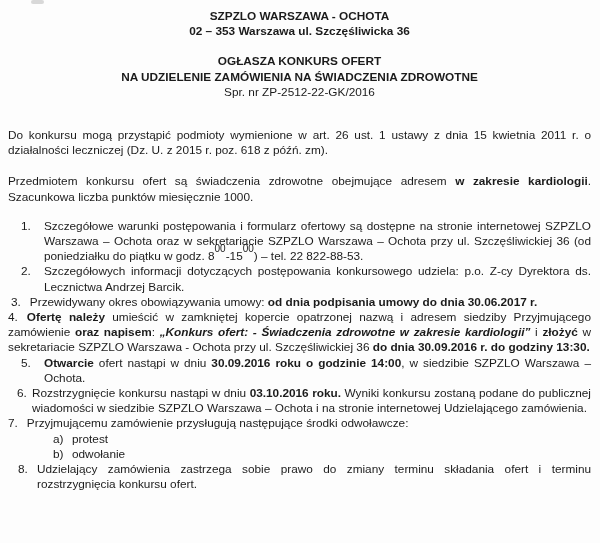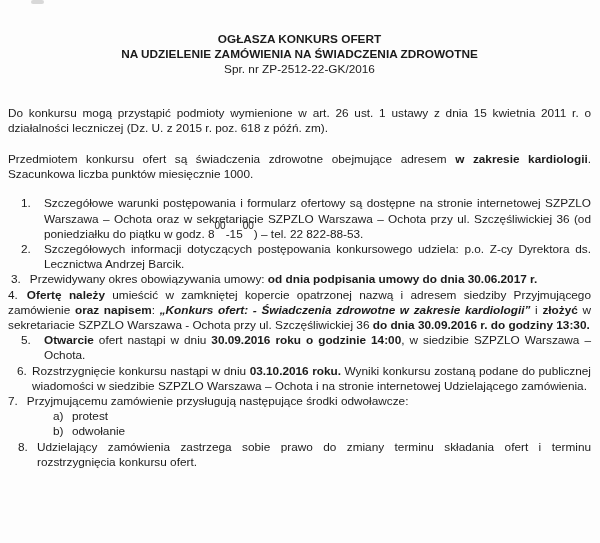--- a/index.html
+++ b/index.html
@@ -12,21 +12,21 @@
     font-family:"Liberation Sans","DejaVu Sans",sans-serif;
     font-size:11.8px;
     line-height:15.2px;
     padding:9px 9px 0 8px;
     overflow:hidden;
   }
   .center { text-align:center; }
   .b  { font-weight:bold; }
   .bi { font-weight:bold; font-style:italic; }
   .hdr-block { margin:0; }
-  .announce-block { margin-top:23px; }
+  .announce-block { margin-top:15px; }
   .para { margin:28px 0 0 0; text-align:justify; }
   .para-subject { margin-top:16px; }
   .list { margin-top:14px; }
   .li { text-align:justify; position:relative; margin:0; }
   .li.hang    { padding-left:36px; }
   .li.hang .num { position:absolute; left:13px; top:0; }
   .li.hang8   { padding-left:29px; }
   .li.hang8 .num { position:absolute; left:10px; top:0; }
   .li.hang6   { padding-left:24px; }
   .li.hang6 .num { position:absolute; left:9px; top:0; }
@@ -40,20 +40,24 @@
     width:13px; height:4px; border-radius:2px;
     background:#b9b9b9; opacity:.55;
   }
 </style>
 </head>
 <body>
 
 <div class="page">
   <div class="smudge"></div>
 
+  <div class="hdr-block center">
+    <div class="b">SZPZLO WARSZAWA - OCHOTA</div>
+    <div class="b">02 – 353 Warszawa ul. Szczęśliwicka 36</div>
+  </div>
 
   <div class="announce-block center">
     <div class="b">OGŁASZA KONKURS OFERT</div>
     <div class="b">NA UDZIELENIE ZAMÓWIENIA NA ŚWIADCZENIA ZDROWOTNE</div>
     <div>Spr. nr ZP-2512-22-GK/2016</div>
   </div>
 
   <p class="para">Do konkursu mogą przystąpić podmioty wymienione w art. 26 ust. 1 ustawy z dnia 15 kwietnia 2011 r. o działalności leczniczej (Dz. U. z 2015 r. poz. 618 z późń. zm).</p>
 
   <p class="para para-subject"><span>Przedmiotem konkursu ofert są świadczenia zdrowotne obejmujące adresem </span><span class="b">w zakresie kardiologii</span><span>. Szacunkowa liczba punktów miesięcznie 1000.</span></p>

